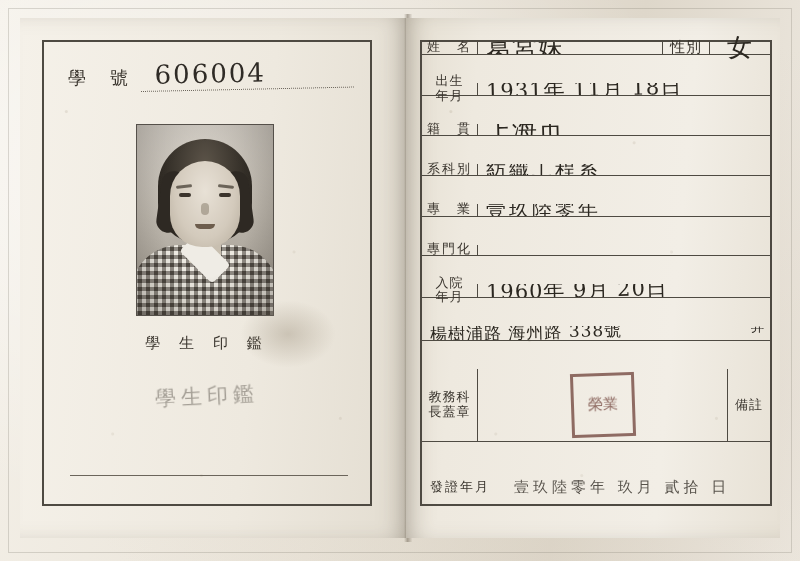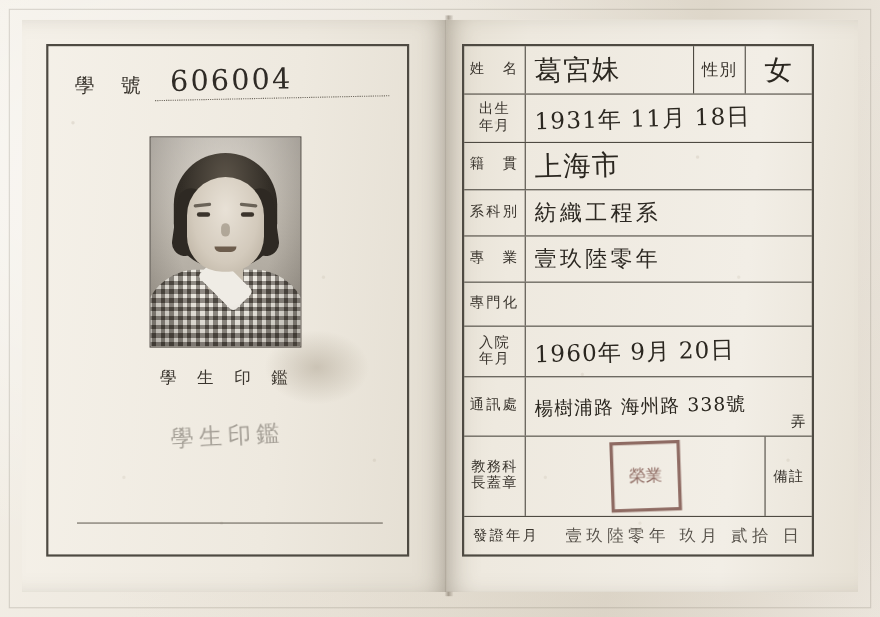--- a/index.html
+++ b/index.html
@@ -292,26 +292,27 @@
     border-radius: 40%;
     background: radial-gradient(ellipse at 50% 50%, rgba(150,138,118,.38), rgba(150,138,118,0) 70%);
     pointer-events: none;
   }
 
   
   .form {
     position: absolute;
     left: 14px;
     top: 22px;
-    width: 320px;
+    width: 352px;
     height: 466px;
     border: 2px solid #4e4a42;
     box-sizing: border-box;
     display: flex;
     flex-direction: column;
+    gap: 28px;
   }
   .frow {
     display: flex;
     border-bottom: 1px solid #4e4a42;
     min-height: 0;
   }
   .frow:last-child { border-bottom: none; }
 
   .fcell-label {
     width: 56px;
@@ -548,21 +549,20 @@
 
         <div class="frow" style="height:48px">
           <div class="fcell-label two-line" style="white-space:pre-line">入院
 年月</div>
           <div class="fcell-val">
             <span class="hand mid">1960年 9月 20日</span>
           </div>
         </div>
 
         <div class="frow" style="height:56px">
-          <div class="fcell-label">通訊處</div>
           <div class="fcell-val" style="position:relative">
             <span class="hand sm">楊樹浦路 海州路 338號</span>
             <span class="addr-overflow" style="bottom:4px">弄</span>
           </div>
         </div>
 
         <div class="seal-row" style="height:72px">
           <div class="fcell-label two-line" style="white-space:pre-line">教務科
 長蓋章</div>
           <div class="seal-box">

